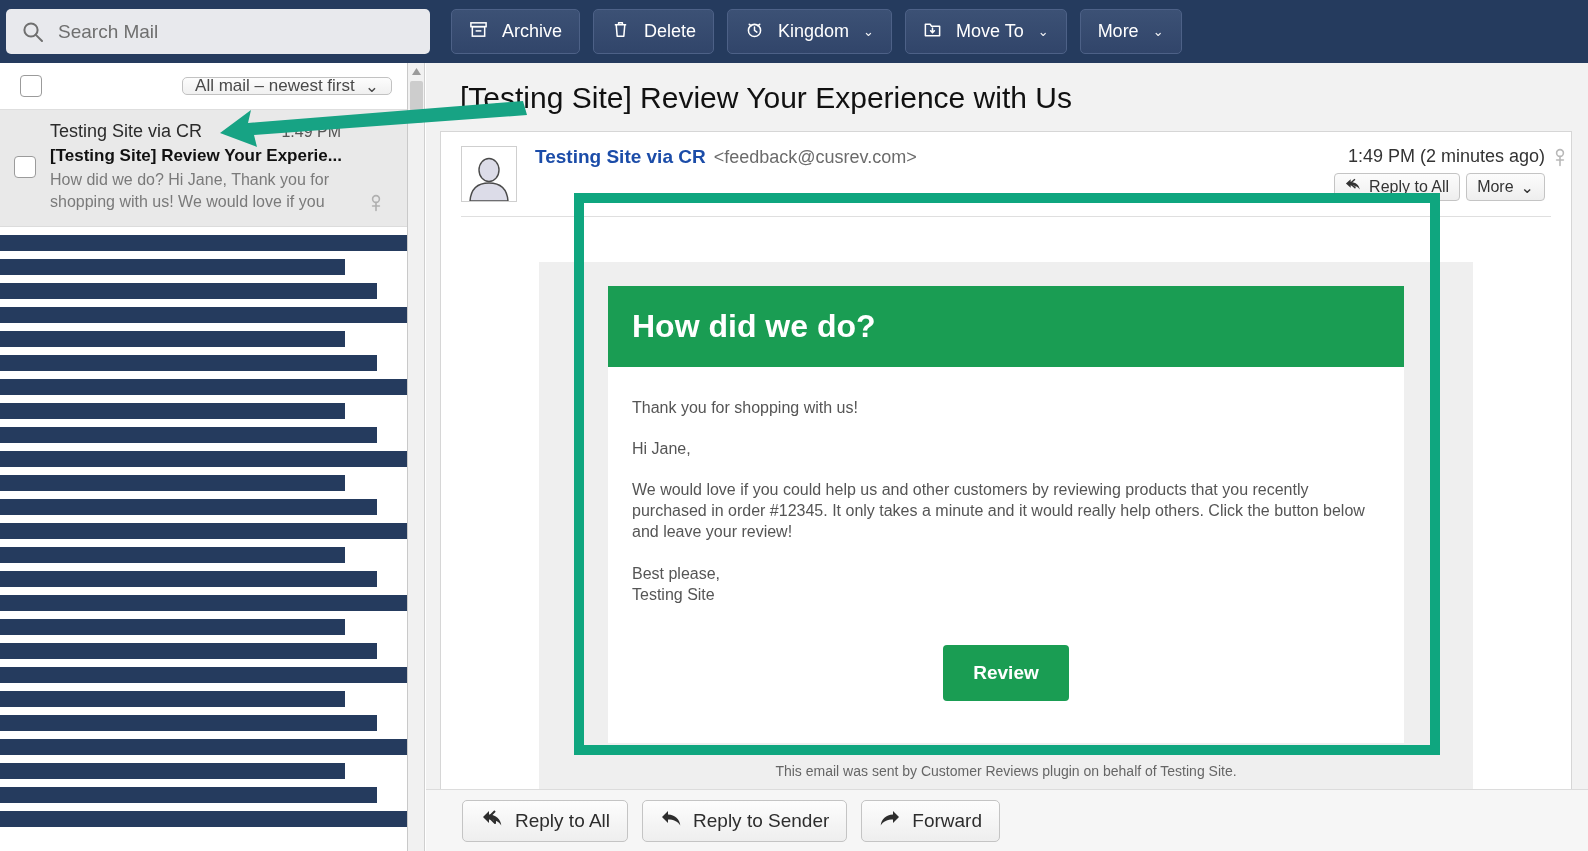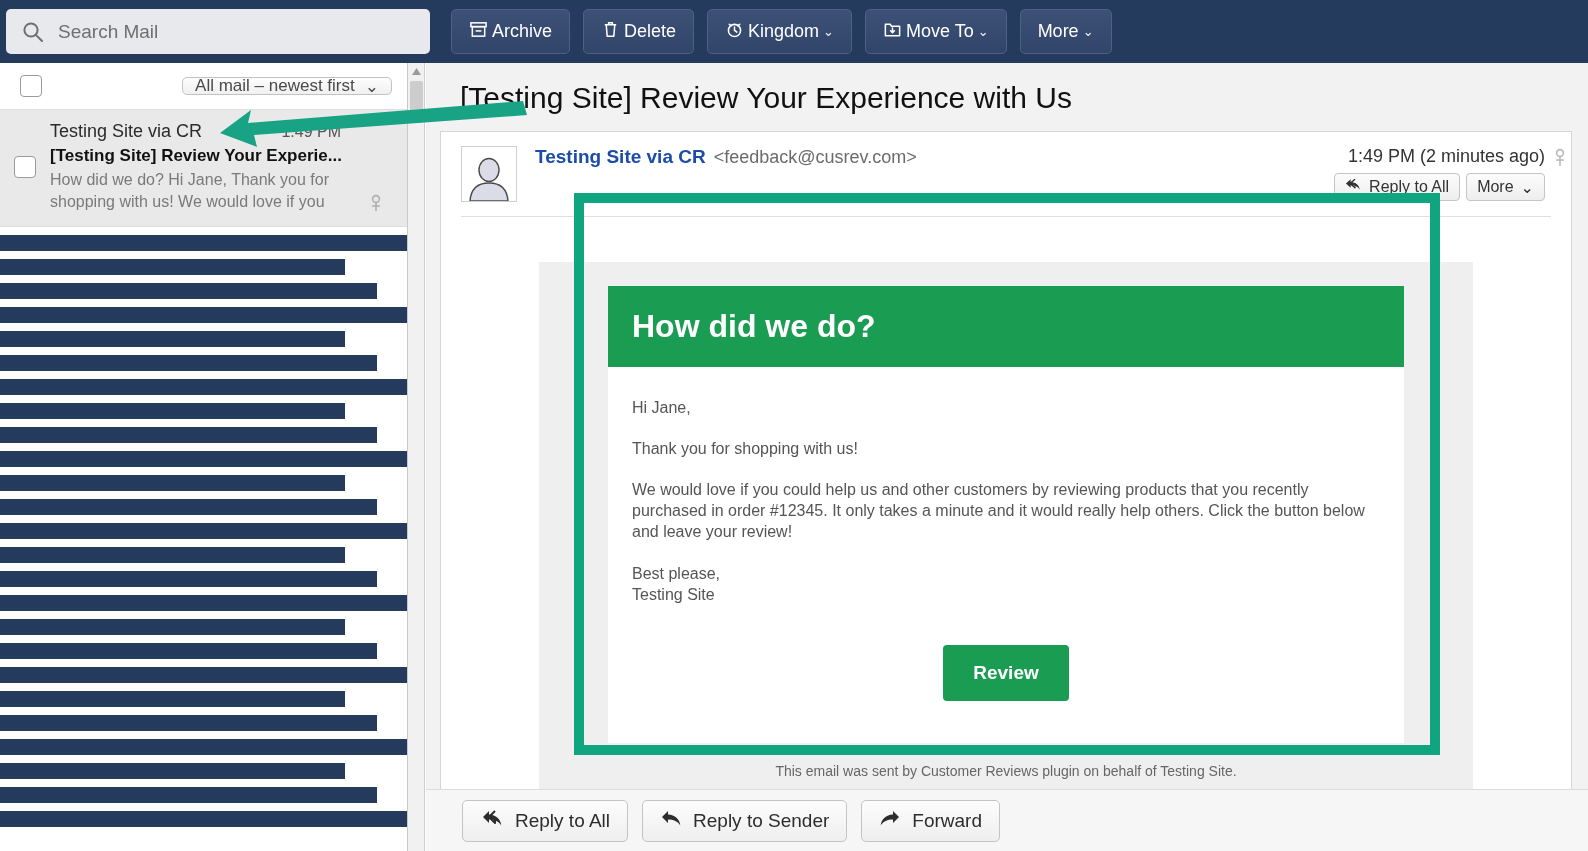--- a/index.html
+++ b/index.html
@@ -29,21 +29,21 @@
     font-size: 19px; color: #a21caf; margin-left: 14px;
     width: 340px; height: 30px;
   }
   .search-input::placeholder { color: #6f6f6f; }
 
   .tb-buttons { display: flex; align-items: center; margin-left: 21px; gap: 13px; }
   .tb-btn {
     height: 45px; border: 1px solid #4d6187; border-radius: 5px;
     background: linear-gradient(#3c5175, #31456a);
     color: #ffffff; font-size: 18px;
-    display: flex; align-items: center; gap: 4px;
+    display: flex; align-items: center; gap: 14px;
     padding: 16px 17px; cursor: pointer;
     font-family: "Liberation Sans", sans-serif;
     white-space: nowrap;
   }
   .tb-btn svg { flex: 0 0 auto; }
   .caret { font-size: 13px; opacity: .95; }
 
   
   .listpane {
     position: absolute; left: 0; top: 63px; width: 408px; height: 788px;
@@ -354,22 +354,22 @@
             </svg>
           </span>
         </div>
       </div>
       <div class="head-rule"></div>
 
       <div class="email-frame">
         <div class="email-inner">
           <div class="email-green">How did we do?</div>
           <div class="email-white">
+            <div class="email-p">Thank you for shopping with us!</div>
             <div class="email-p">Hi Jane,</div>
-            <div class="email-p">Thank you for shopping with us!</div>
             <div class="email-p">We would love if you could help us and other customers by reviewing products that you recently purchased in order #12345. It only takes a minute and it would really help others. Click the button below and leave your review!</div>
             <div class="email-p">
               <span>Best please,</span><br>
               <span>Testing Site</span>
             </div>
             <button class="review-btn">Review</button>
           </div>
           <div class="email-foot">
             <div>This email was sent by Customer Reviews plugin on behalf of Testing Site.</div>
             <div><span>If you do not want to receive any more emails from Customer Reviews, please </span><a href="#">unsubscribe</a><span>.</span></div>

